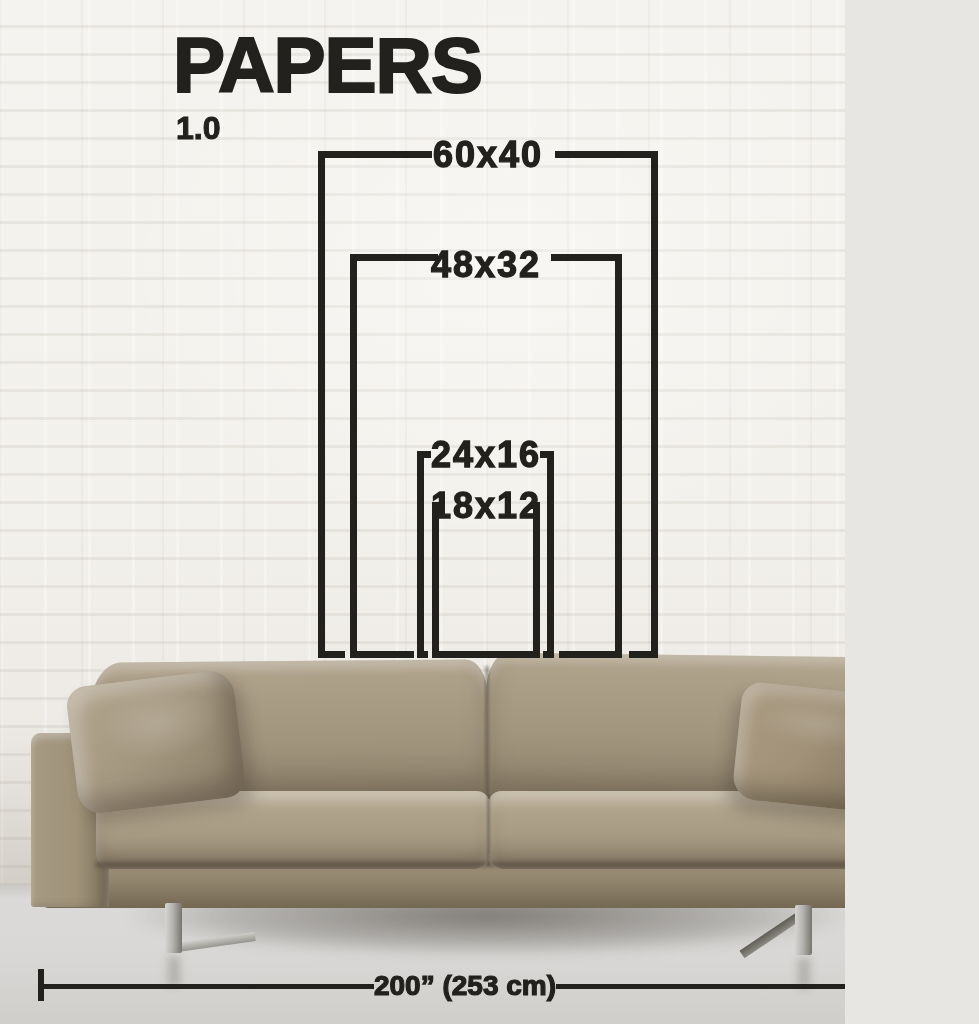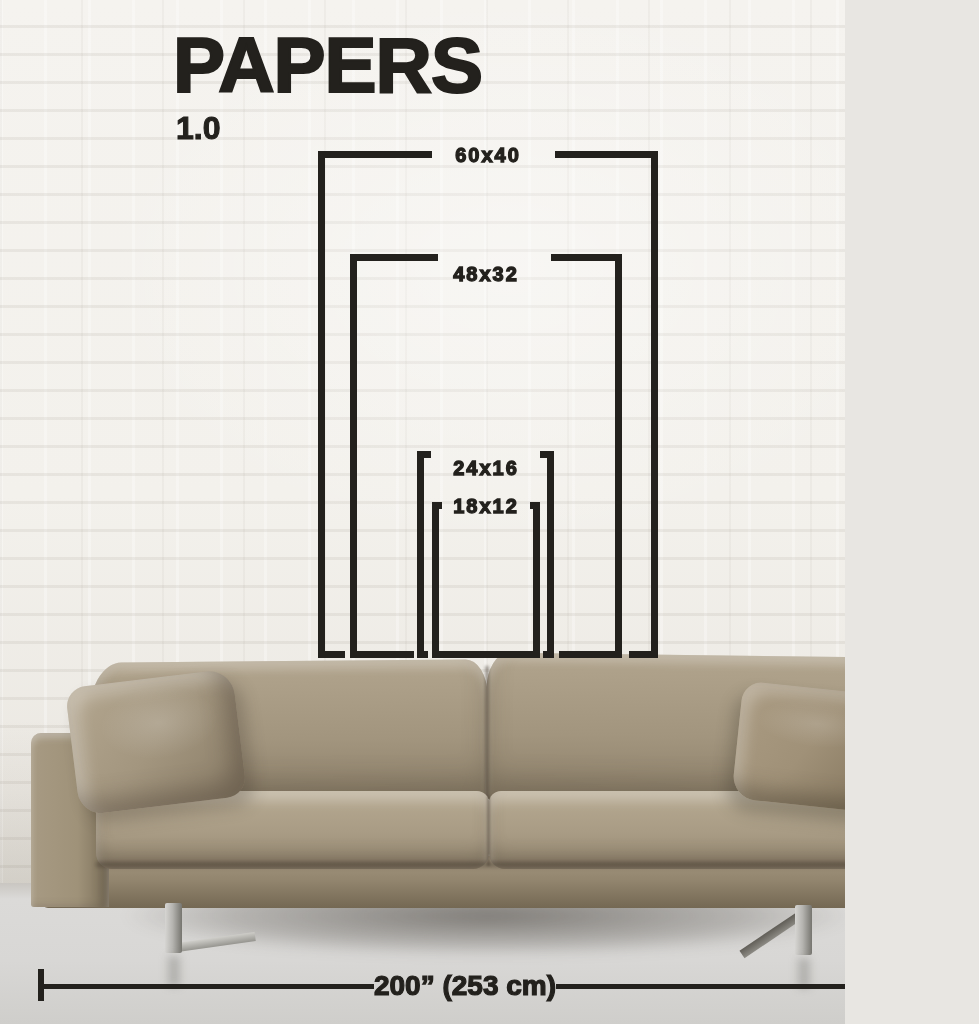--- a/index.html
+++ b/index.html
@@ -83,21 +83,21 @@
     -webkit-text-stroke:2.2px var(--ink,#23211d);
   }
   .ratio{
     position:absolute;left:176px;top:112px;font-size:32px;font-weight:bold;line-height:1;
     -webkit-text-stroke:1px var(--ink,#23211d);
   }
   
   .seg{position:absolute;background:var(--ink,#23211d);}
   .size-label{
     position:absolute;transform:translate(-50%,-50%);white-space:nowrap;
-    font-size:20px;font-weight:bold;letter-spacing:2px;line-height:1;
+    font-size:36px;font-weight:bold;letter-spacing:2px;line-height:1;
     -webkit-text-stroke:1.3px var(--ink,#23211d);
   }
   
   .measure-label{
     position:absolute;left:465px;top:986px;transform:translate(-50%,-50%);white-space:nowrap;
     font-size:28px;font-weight:bold;letter-spacing:0;
     -webkit-text-stroke:1.2px var(--ink,#23211d);
   }
 </style>
 </head>
@@ -144,31 +144,31 @@
     <span class="size-label" style="left:488px;top:155px">60x40</span>
   </div>
 
   <div>
     <div class="seg" style="left:350px;top:254px;width:7px;height:404px"></div>
     <div class="seg" style="left:615px;top:254px;width:7px;height:404px"></div>
     <div class="seg" style="left:350px;top:254px;width:88px;height:7px"></div>
     <div class="seg" style="left:551px;top:254px;width:71px;height:7px"></div>
     <div class="seg" style="left:350px;top:651px;width:64px;height:7px"></div>
     <div class="seg" style="left:559px;top:651px;width:63px;height:7px"></div>
-    <span class="size-label" style="left:486px;top:274px">48x32</span>
+    <span class="size-label" style="left:486px;top:265px">48x32</span>
   </div>
 
   <div>
     <div class="seg" style="left:417px;top:451px;width:7px;height:207px"></div>
     <div class="seg" style="left:547px;top:451px;width:7px;height:207px"></div>
     <div class="seg" style="left:417px;top:451px;width:14px;height:7px"></div>
     <div class="seg" style="left:540px;top:451px;width:14px;height:7px"></div>
     <div class="seg" style="left:417px;top:651px;width:11px;height:7px"></div>
     <div class="seg" style="left:543px;top:651px;width:11px;height:7px"></div>
-    <span class="size-label" style="left:486px;top:468px">24x16</span>
+    <span class="size-label" style="left:486px;top:455px">24x16</span>
   </div>
 
   <div>
     <div class="seg" style="left:432px;top:502px;width:7px;height:156px"></div>
     <div class="seg" style="left:533px;top:502px;width:7px;height:156px"></div>
     <div class="seg" style="left:432px;top:502px;width:10px;height:7px"></div>
     <div class="seg" style="left:530px;top:502px;width:10px;height:7px"></div>
     <div class="seg" style="left:432px;top:651px;width:108px;height:7px"></div>
     <span class="size-label" style="left:486px;top:506px">18x12</span>
   </div>

